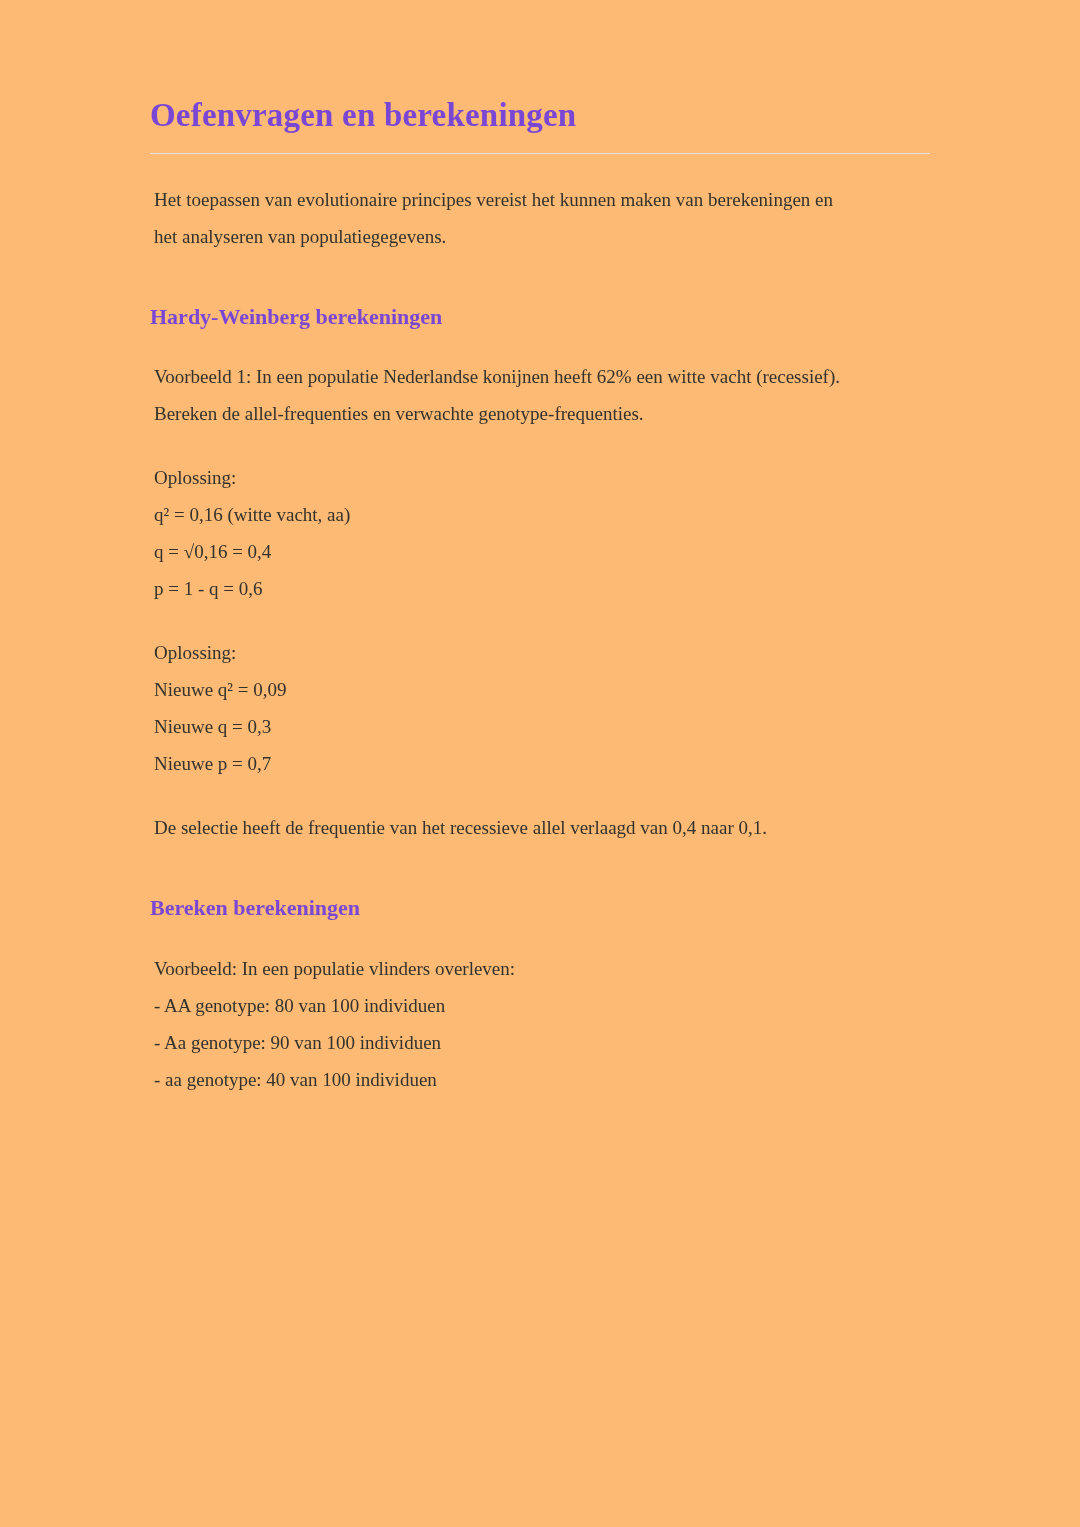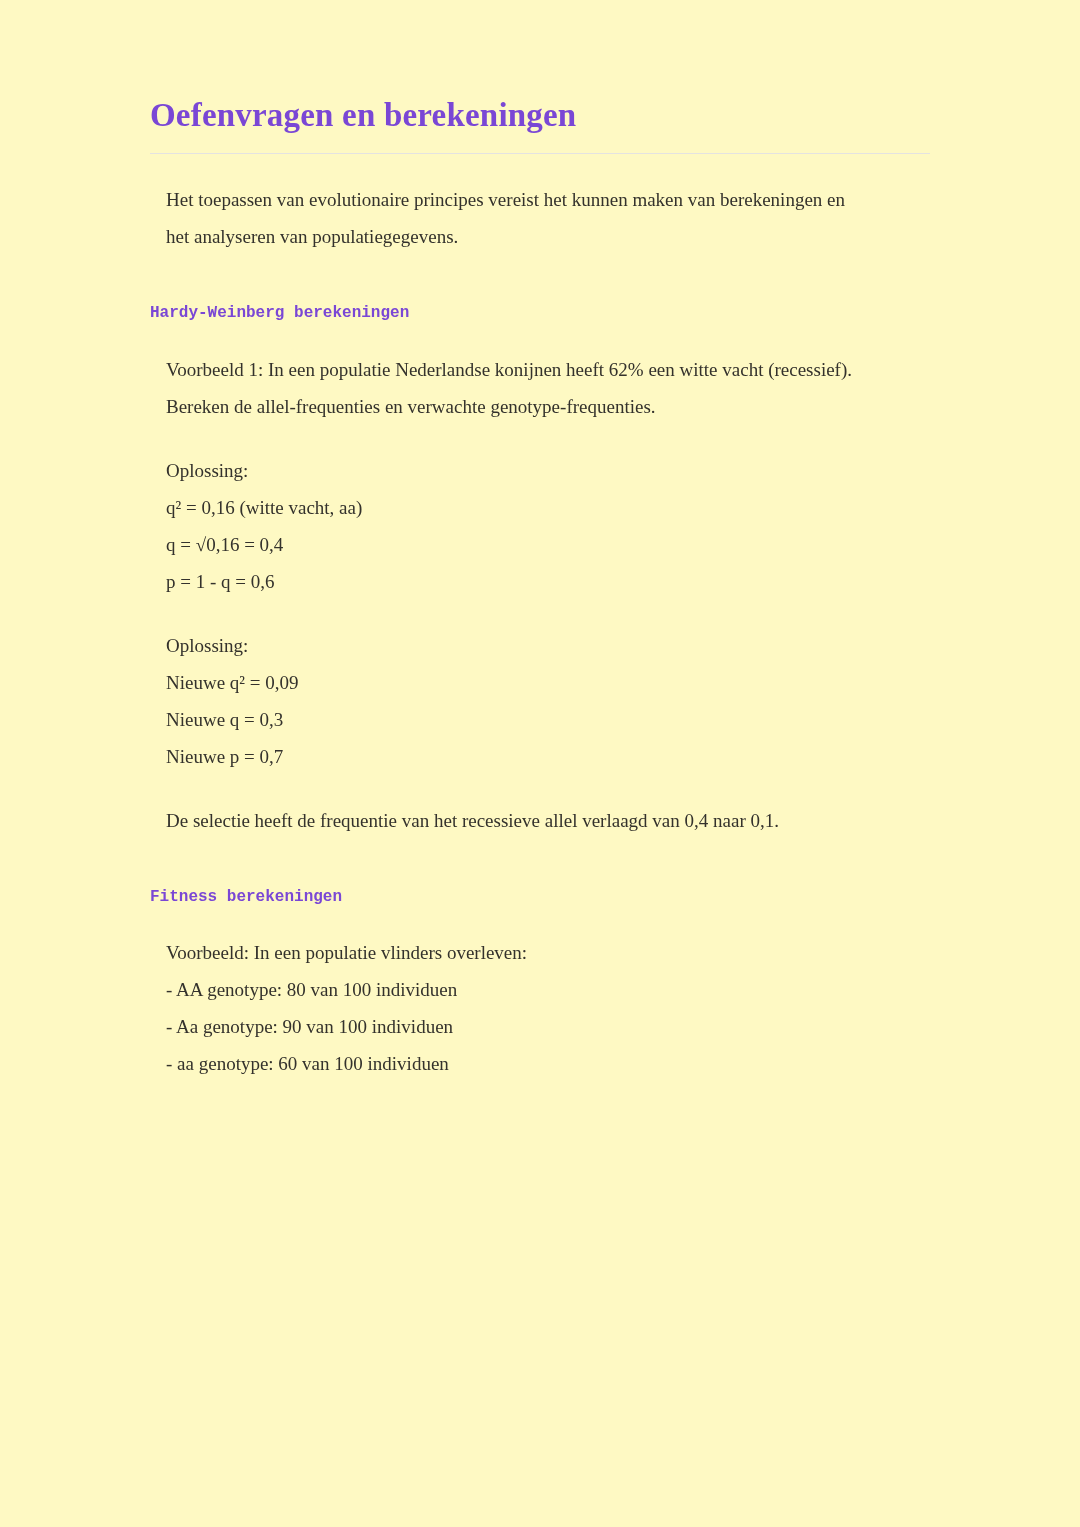--- a/index.html
+++ b/index.html
@@ -4,21 +4,21 @@
 <style>
   html, body {
     margin: 0;
     padding: 0;
     background: #ffffff;
   }
   .page {
     position: relative;
     width: 1080px;
     height: 1527px;
-    background: #fef9c3;
+    background: #fdba74;
     overflow: hidden;
     font-family: "Liberation Serif", "DejaVu Serif", serif;
     color: #34322c;
   }
   .content {
     width: 780px;
     margin: 0 auto;
     padding-top: 94px;
   }
   h1.doc-title {
@@ -31,31 +31,30 @@
   }
   hr.title-rule {
     border: none;
     border-top: 1px solid #e4e3e1;
     margin: 0 0 0 0;
     height: 0;
   }
   p.body-block {
     font-size: 19px;
     line-height: 37px;
-    margin: 27px 16px;
+    margin: 27px 4px;
     white-space: pre-line;
     color: #34322c;
   }
   h3.sub-heading {
-    font-size: 16px;
+    font-size: 22px;
     font-weight: 700;
     line-height: 1.3;
     color: #7a47d5;
     margin: 48px 0 27px 0;
-    font-family: Liberation Mono, monospace;
   }
 </style>
 </head>
 <body>
 
 <div class="page">
   <div class="content">
 
     <h1 class="doc-title">Oefenvragen en berekeningen</h1>
 
@@ -76,22 +75,22 @@
 
 
 
     <p class="body-block">Oplossing:
 Nieuwe q² = 0,09
 Nieuwe q = 0,3
 Nieuwe p = 0,7</p>
 
     <p class="body-block">De selectie heeft de frequentie van het recessieve allel verlaagd van 0,4 naar 0,1.</p>
 
-    <h3 class="sub-heading">Fitness berekeningen</h3>
+    <h3 class="sub-heading">Bereken berekeningen</h3>
 
 
     <p class="body-block">Voorbeeld: In een populatie vlinders overleven:
 - AA genotype: 80 van 100 individuen
 - Aa genotype: 90 van 100 individuen
-- aa genotype: 60 van 100 individuen</p>
+- aa genotype: 40 van 100 individuen</p>
 
   </div>
 </div>
 
 </body></html>

